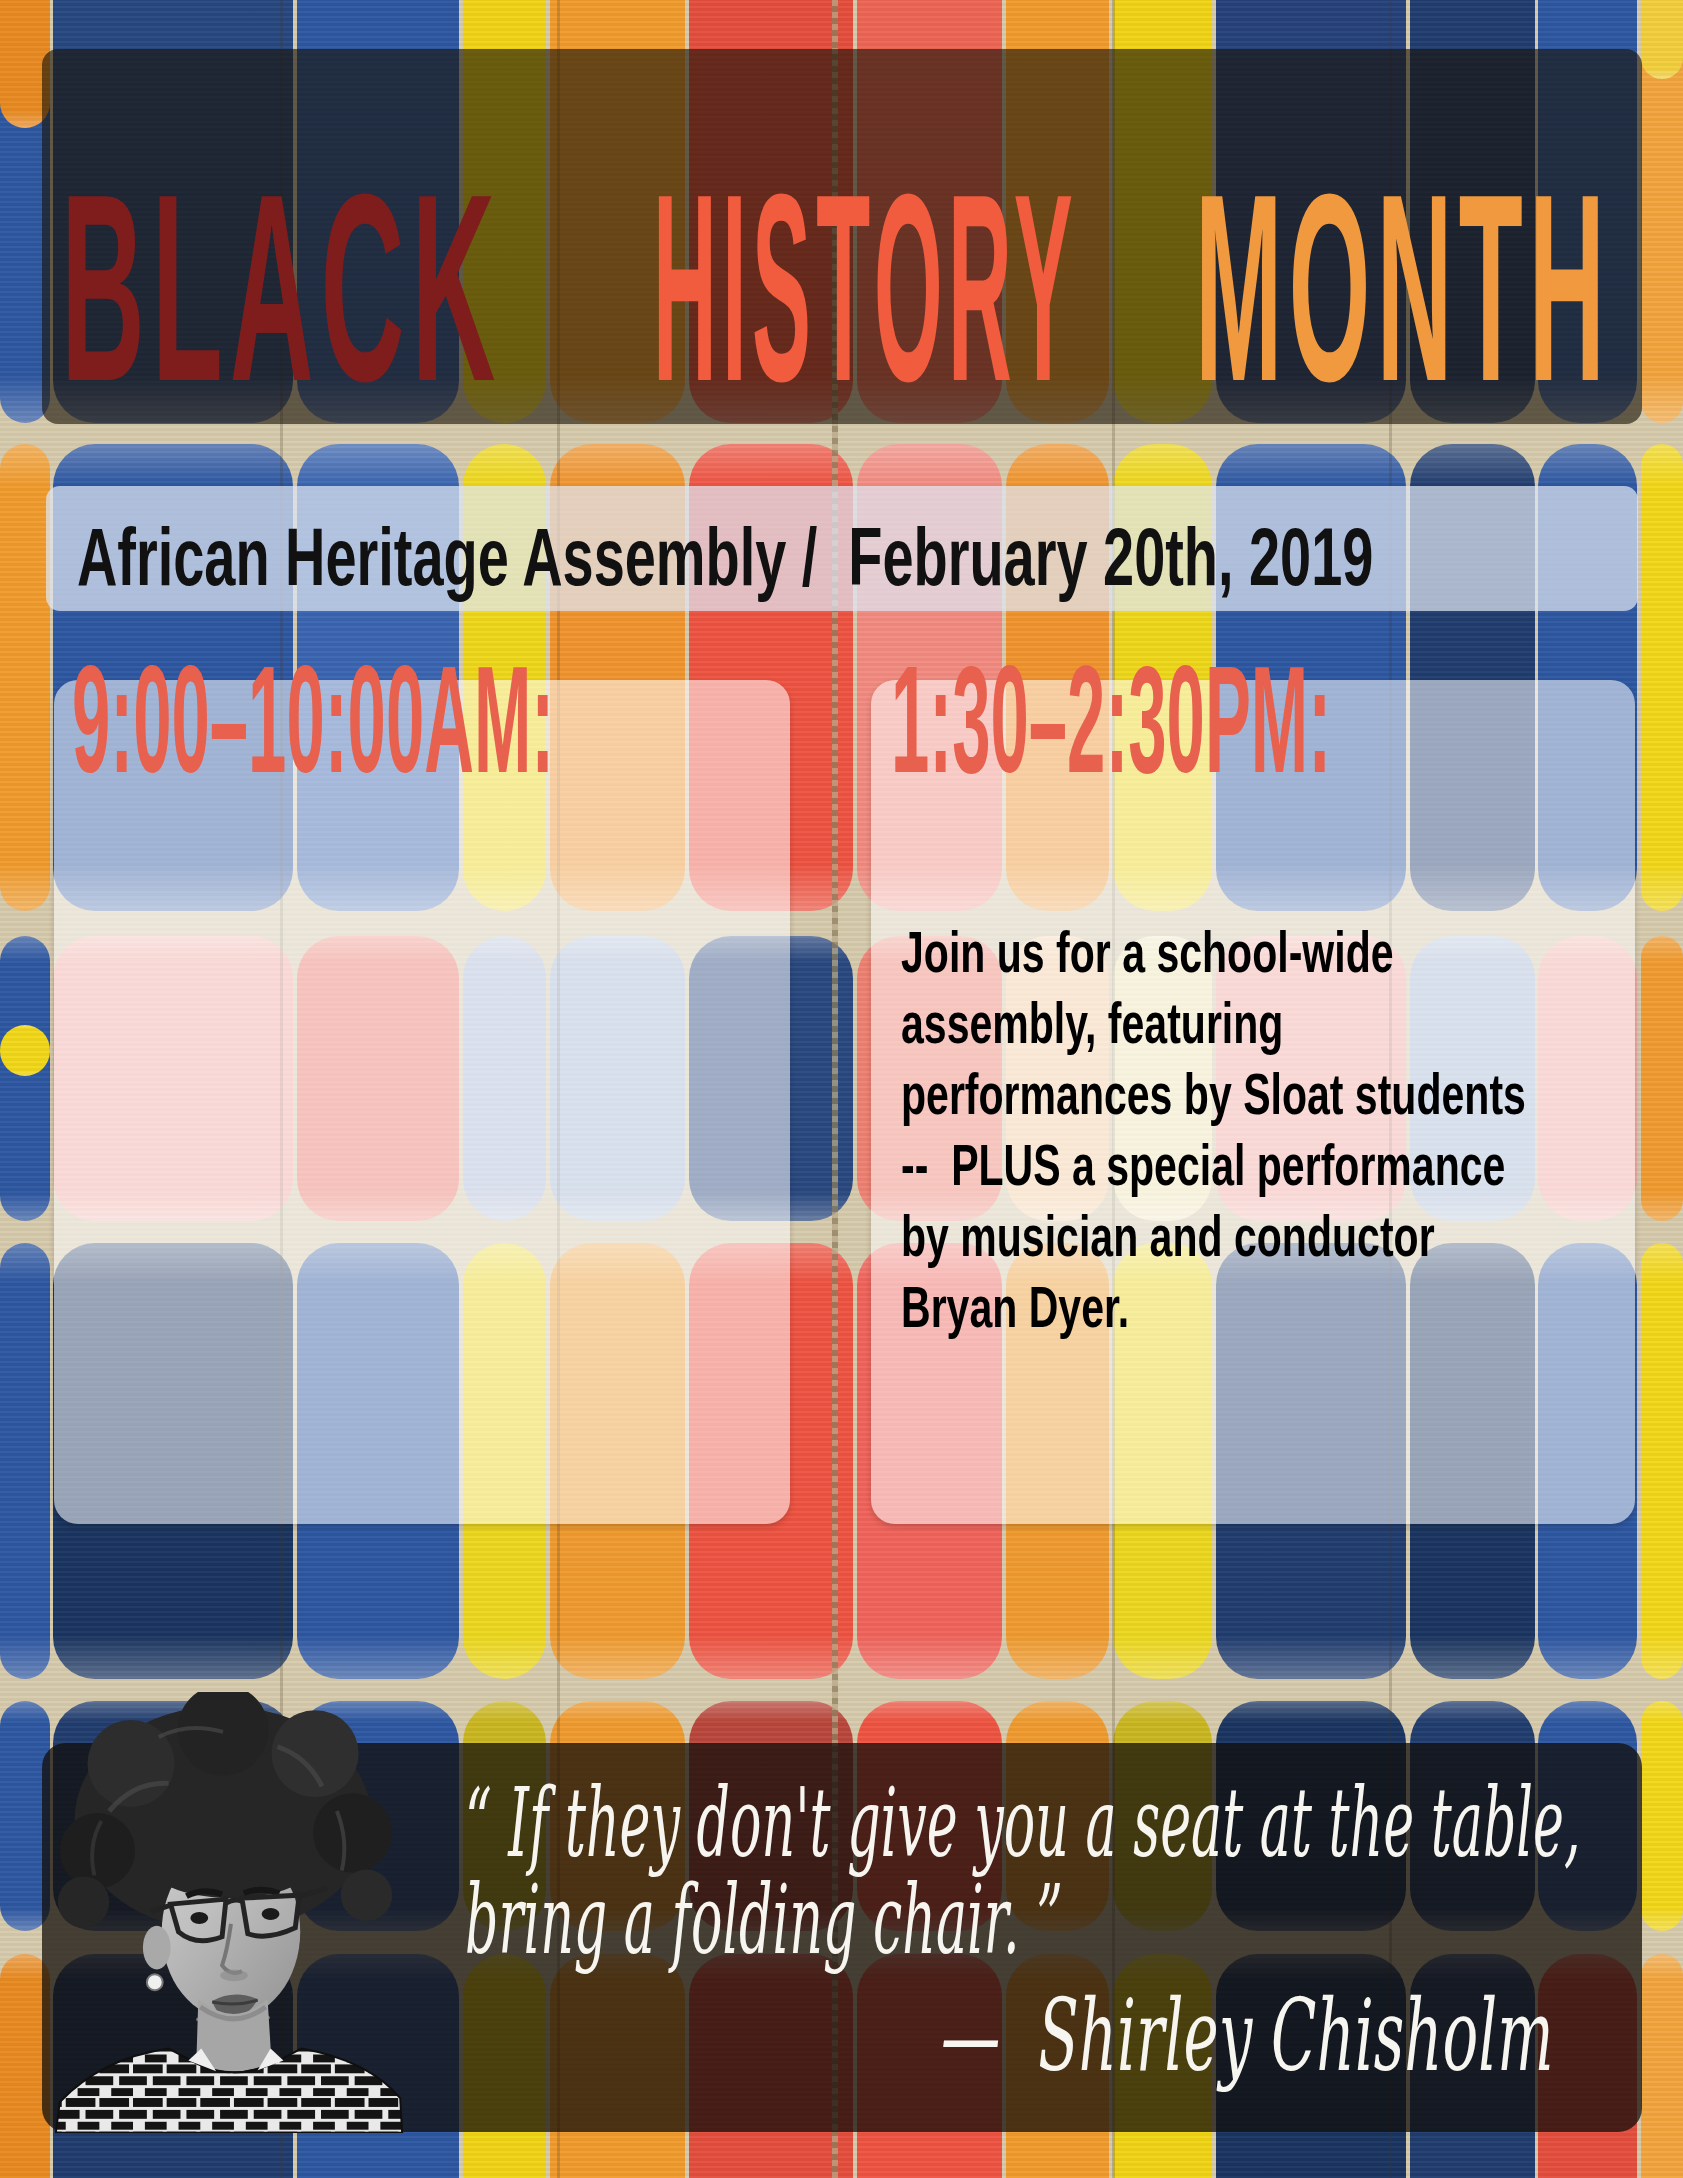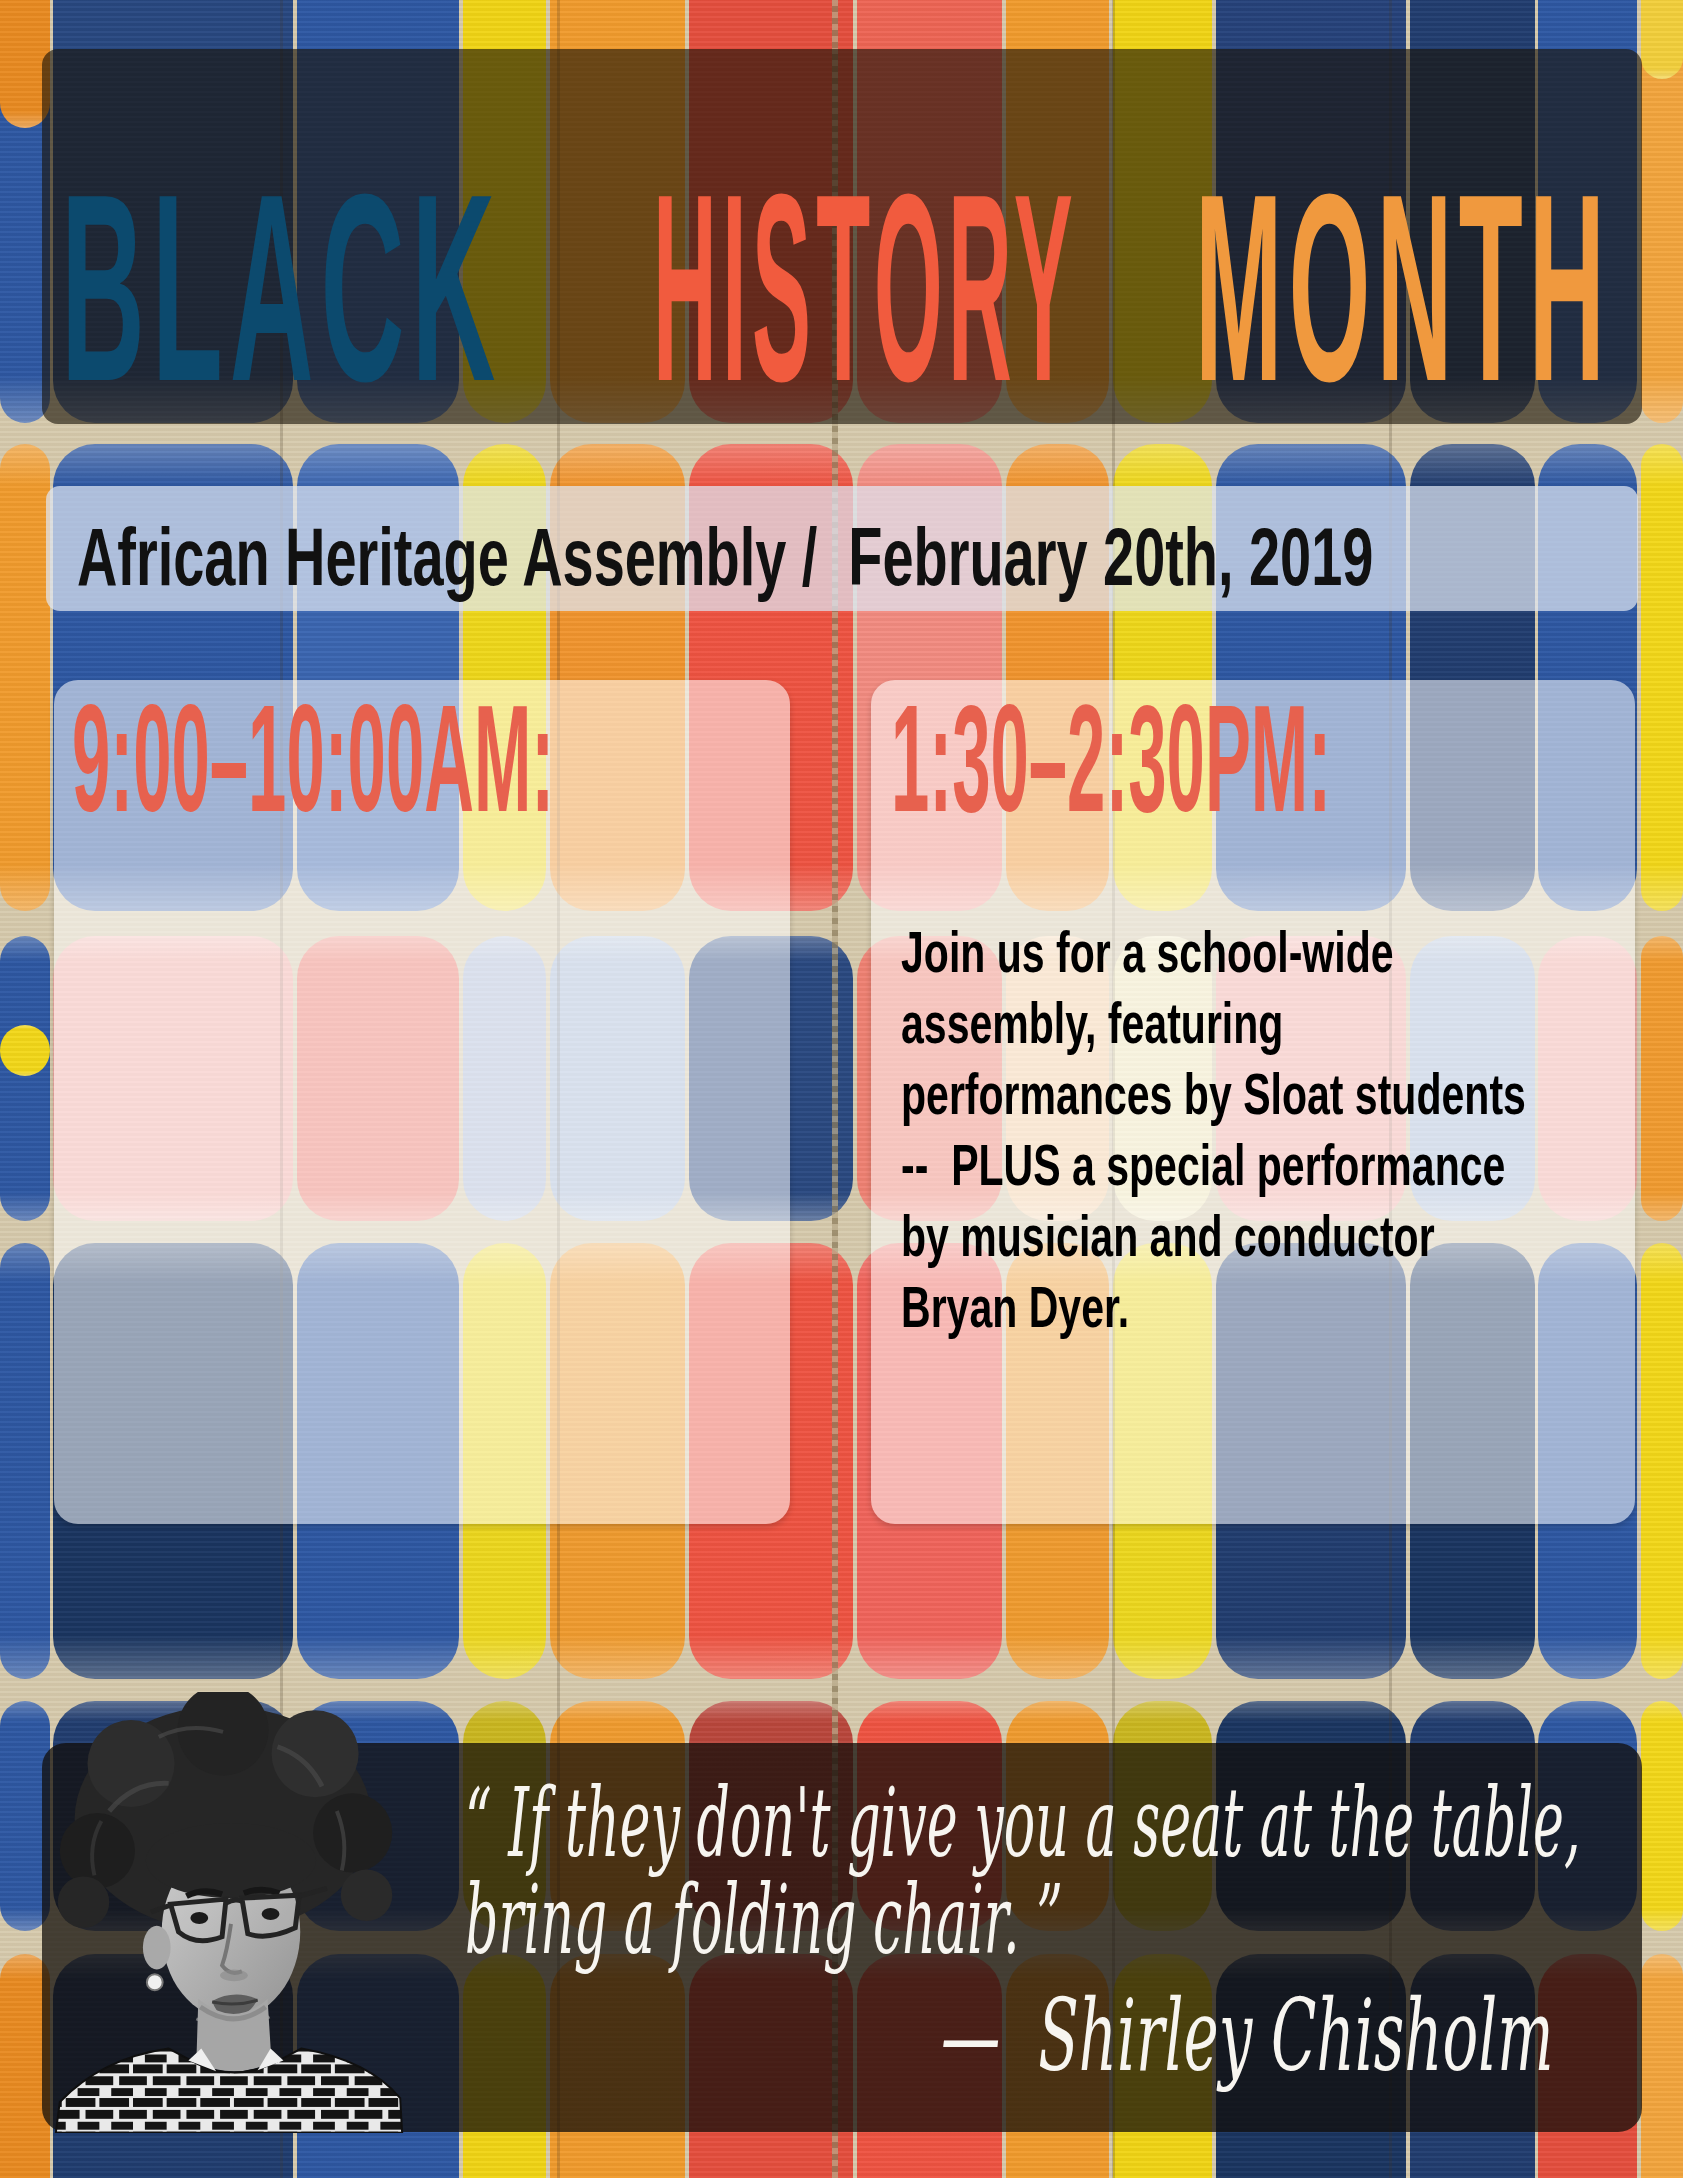--- a/index.html
+++ b/index.html
@@ -33,21 +33,21 @@
   .cx{display:inline-block;transform-origin:left top;white-space:pre;}
   
   .kicker{position:absolute;left:577px;top:41px;z-index:3;font-size:137px;font-weight:700;line-height:1;letter-spacing:.12em;}
   .kicker .cx{transform:scaleX(.48);}
   .title-word{position:absolute;top:154px;z-index:3;font-size:267px;font-weight:700;line-height:1;letter-spacing:.06em;}
   .title-word.w0{left:61px;}  .title-word.w0 .cx{transform:scaleX(.435);}
   .title-word.w1{left:653px;} .title-word.w1 .cx{transform:scaleX(.331);}
   .title-word.w2{left:1195px;}.title-word.w2 .cx{transform:scaleX(.393);}
   .event-text{position:absolute;left:77px;top:517px;z-index:3;font-size:81px;font-weight:700;line-height:1;color:#111;}
   .event-text .cx{transform:scaleX(.69);}
-  .session-time{position:absolute;top:681px;z-index:3;font-size:153px;font-weight:700;line-height:1;}
+  .session-time{position:absolute;top:642px;z-index:3;font-size:153px;font-weight:700;line-height:1;}
   .session-time.left{left:72px;}  .session-time.left .cx{transform:scaleX(.45);}
   .session-time.right{left:891px;}.session-time.right .cx{transform:scaleX(.45);}
   .session-body{position:absolute;top:917px;z-index:3;font-size:57px;font-weight:700;line-height:71px;color:#000;}
   .session-body.left{left:77px;} .session-body.right{left:901px;}
   .session-body .cx{transform:scaleX(.72);}
   .notice-text{font-size:61px;font-weight:700;color:#0a0a0a;line-height:1;}
   .notice-text .cx{transform-origin:center top;transform:scaleX(.8);}
   .quote{position:absolute;z-index:4;color:#f7f5f0;font-family:"DejaVu Serif","Liberation Serif",serif;font-style:italic;line-height:1;}
   .quote .cx{transform:scaleX(.55);}
   .quote.l1{left:465px;top:1776px;font-size:95px;}
@@ -144,21 +144,21 @@
       <div class="pill" style="left: 0px; top: 1025px; width: 50px; height: 51px; background-color: rgb(242, 215, 23);"></div>
       <div class="pill" style="left: 1641px; top: -30px; width: 42px; height: 109px; background-color: rgb(242, 207, 58);"></div>
     </div>
   <div class="seam" style="left:280px"></div>
   <div class="seam" style="left:557px"></div>
   <div class="seam braid" style="left:832px"></div>
   <div class="seam" style="left:1112px"></div>
   <div class="seam" style="left:1389px"></div>
 
   <section class="banner"></section>
-  <div class="title-word w0" style="color: #0c4a6e;"><span class="cx">BLACK</span></div>
+  <div class="title-word w0" style="color: #7f1d1d;"><span class="cx">BLACK</span></div>
   <div class="title-word w1" style="color: rgb(241, 91, 62);"><span class="cx">HISTORY</span></div>
   <div class="title-word w2" style="color: rgb(240, 153, 62);"><span class="cx">MONTH</span></div>
 
   <section class="event-bar"></section>
   <div class="event-text"><span class="cx">African Heritage Assembly /  February 20th, 2019</span></div>
 
   <section class="panel left"></section>
   <section class="panel right"></section>
 
   <div class="session-time left" style="color: rgb(231, 97, 78);"><span class="cx">9:00–10:00AM:</span></div>

